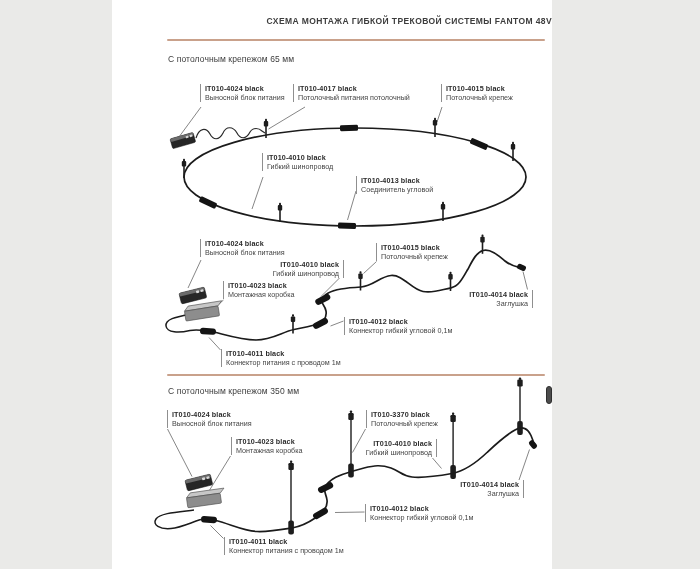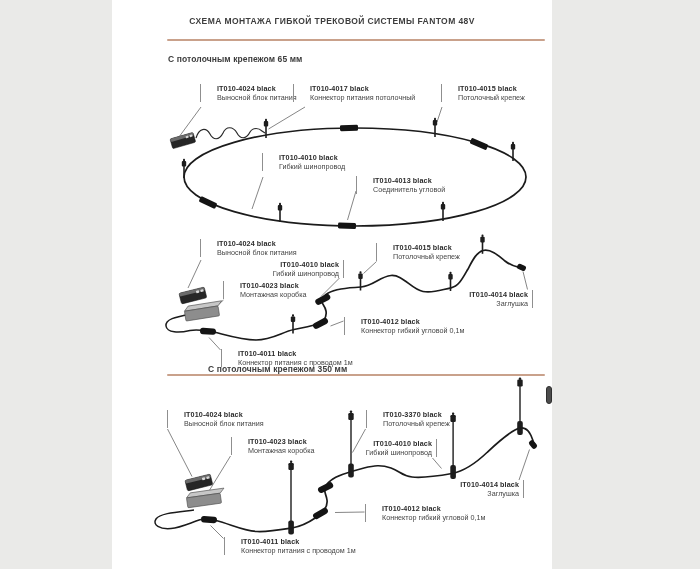--- a/index.html
+++ b/index.html
@@ -8,40 +8,40 @@
     background:#eaeae8;
     font-family:"Liberation Sans","DejaVu Sans",sans-serif;
     -webkit-font-smoothing:antialiased;
   }
   .sheet{
     position:absolute;left:112px;top:0;width:440px;height:569px;
     background:#ffffff;
   }
   .page-title{
     position:absolute;left:112px;top:16px;width:440px;
-    text-align:center;font-size:8.5px;font-weight:bold;letter-spacing:.4px;
+    text-align:right;font-size:8.5px;font-weight:bold;letter-spacing:.4px;
     color:#3d3d3d;
   }
   .accent-rule{
     position:absolute;left:167px;width:378px;height:2px;
     border-radius:1px;
   }
   .rule-1{top:39px;}
   .rule-2{top:374px;}
   .section-heading{
     position:absolute;left:168px;
-    font-size:8.5px;font-weight:700;color:#3c3c3c;letter-spacing:.1px;
+    font-size:8.5px;font-weight:400;color:#3c3c3c;letter-spacing:.1px;
   }
   .heading-1{top:54px;}
-  .heading-2{top:364px;margin-left:40px;}
+  .heading-2{top:386px;}
   svg.overlay{position:absolute;left:0;top:0;width:700px;height:569px;}
   .lbl{
     position:absolute;white-space:nowrap;
     font-size:7.2px;line-height:9px;
-    padding-left:16px;border-left:1px solid #8f8f8f;
+    padding-left:4px;border-left:1px solid #8f8f8f;
   }
   .lbl .code{font-weight:bold;color:#2c2c2c;letter-spacing:.1px;}
   .lbl .desc{color:#454545;}
   .lbl.bar-right{
     border-left:none;border-right:1px solid #8f8f8f;
     padding-left:0;padding-right:4px;text-align:right;
   }
   .scroll-thumb{
     position:absolute;left:546px;top:386px;width:6px;height:18px;
     background:#4c4c4c;border-radius:3px;border:1px solid #2e2e2e;box-sizing:border-box;
@@ -193,21 +193,21 @@
     <use href="#endcap" transform="translate(533,444.5) rotate(50)"></use>
   </g>
 </svg>
 
 <div class="lbl" style="left:200px;top:84px">
   <div class="code">IT010-4024 black</div>
   <div class="desc">Выносной блок питания</div>
 </div>
 <div class="lbl" style="left:293px;top:84px">
   <div class="code">IT010-4017 black</div>
-  <div class="desc">Коннектор питания потолочный</div>
+  <div class="desc">Потолочный питания потолочный</div>
 </div>
 <div class="lbl" style="left:441px;top:84px">
   <div class="code">IT010-4015 black</div>
   <div class="desc">Потолочный крепеж</div>
 </div>
 <div class="lbl" style="left:262px;top:153px">
   <div class="code">IT010-4010 black</div>
   <div class="desc">Гибкий шинопровод</div>
 </div>
 <div class="lbl" style="left:356px;top:176px">

